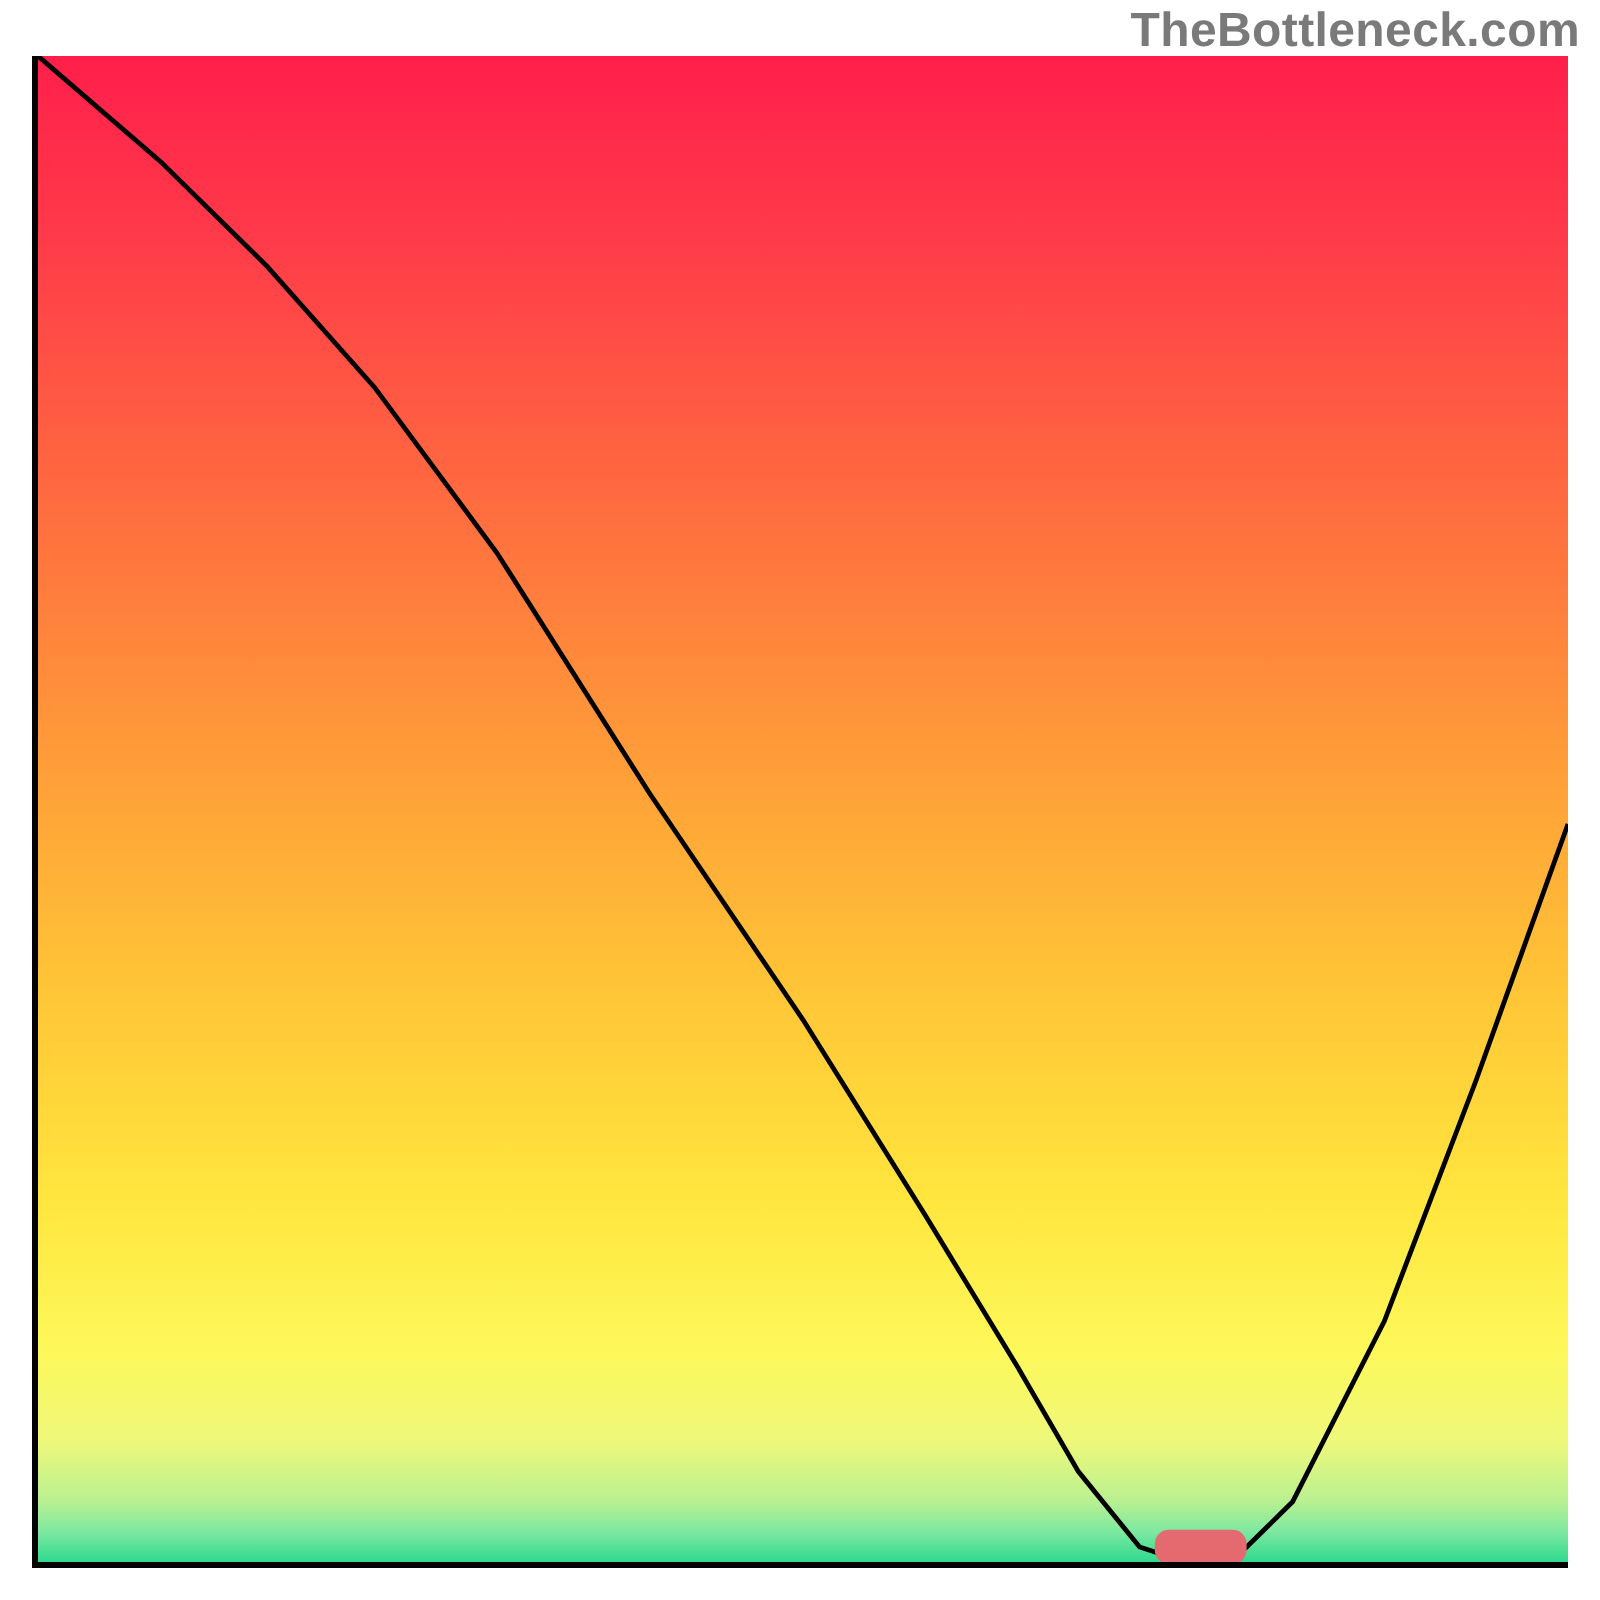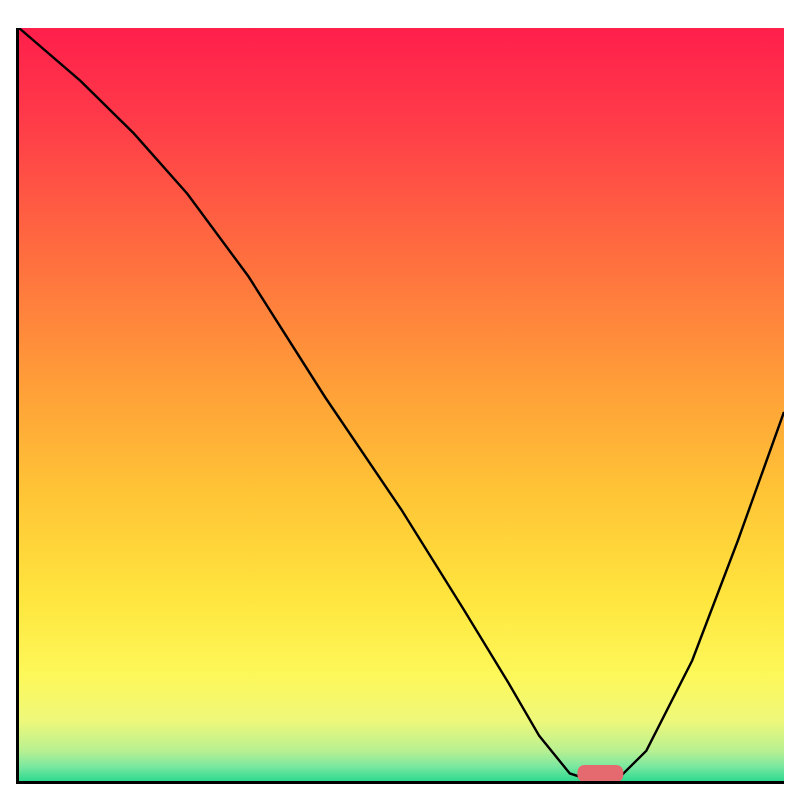--- a/index.html
+++ b/index.html
@@ -30,20 +30,21 @@
     left:19px;
     top:28px;
     width:765px;
     height:753px;
   }
 </style>
 </head>
 <body>
 <div class="container">
 
+  <div class="watermark">TheBottleneck.com</div>
 
   <div class="frame"></div>
 
   <svg class="plot" viewBox="0 0 765 753" preserveAspectRatio="none">
     <defs>
       <linearGradient id="bg" x1="0" y1="0" x2="0" y2="1">
         <stop offset="0%" stop-color="#ff1f4b"></stop>
         <stop offset="12%" stop-color="#ff3a49"></stop>
         <stop offset="30%" stop-color="#ff6d3f"></stop>
         <stop offset="48%" stop-color="#ffa038"></stop>

